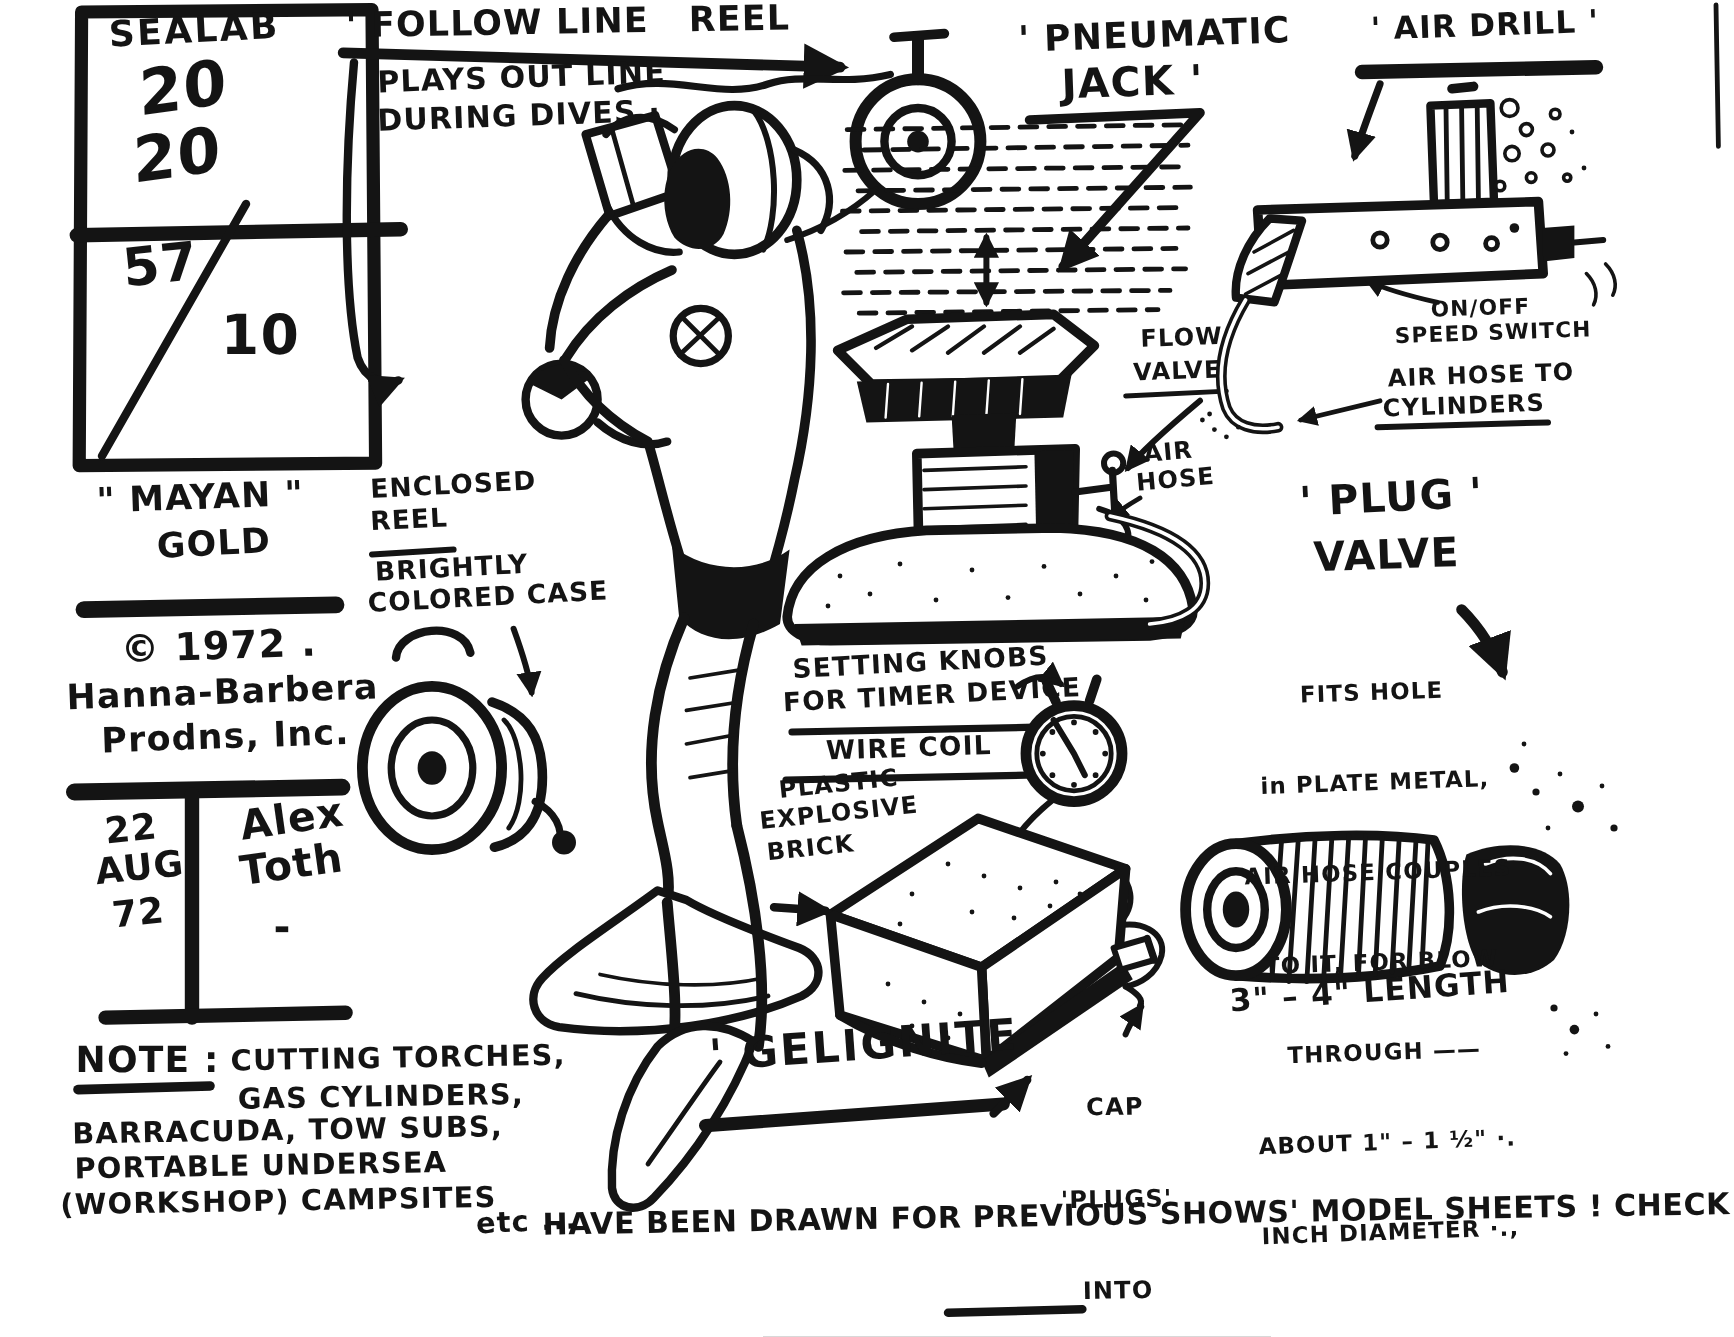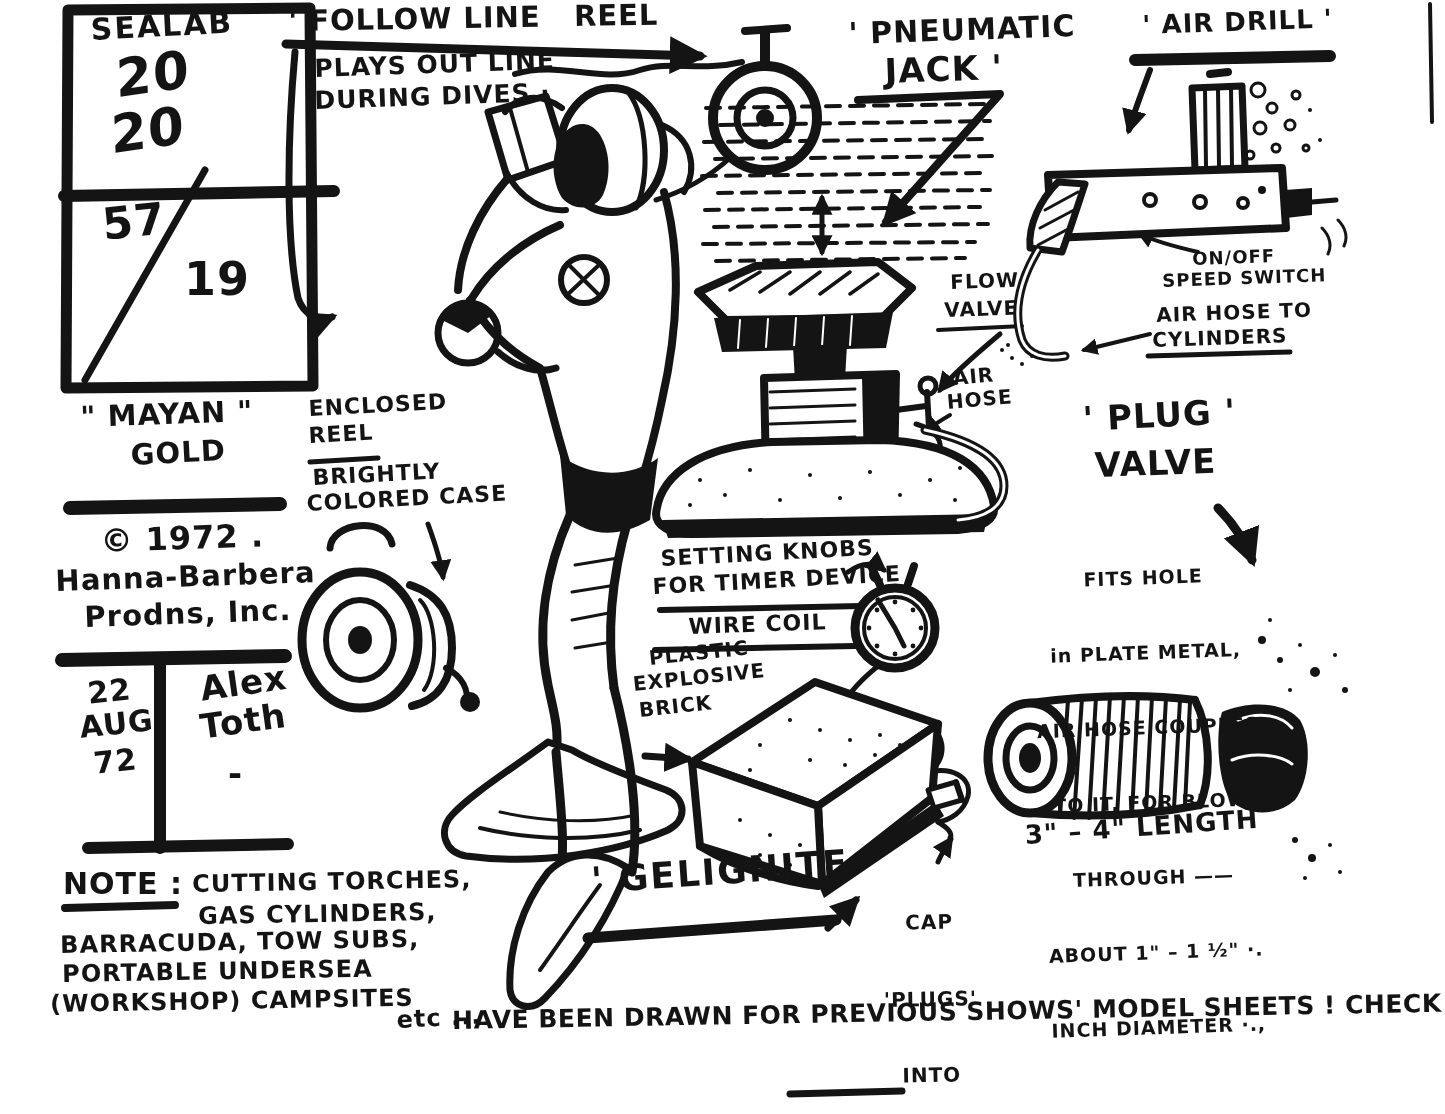--- a/index.html
+++ b/index.html
@@ -254,21 +254,21 @@
   <g>
     <path d="M790,1094 L902,1091" stroke-width="7"></path>
     <path d="M1430,4 L1432,122" stroke-width="4"></path>
   </g>
 </svg>
 
 <div class="hand" style="left:90px;top:14px;font-size:30px;letter-spacing:2px;transform:rotate(-3deg)">SEALAB</div>
 <div class="hand" style="left:115px;top:52px;font-size:52px;transform:rotate(-8deg) skewX(-6deg)">20</div>
 <div class="hand" style="left:110px;top:108px;font-size:52px;transform:rotate(-8deg) skewX(-6deg)">20</div>
 <div class="hand" style="left:100px;top:202px;font-size:44px;transform:rotate(-6deg)">57</div>
-<div class="hand" style="left:184px;top:256px;font-size:46px">19</div>
+<div class="hand" style="left:184px;top:256px;font-size:46px">10</div>
 <div class="hand" style="left:80px;top:402px;font-size:29px;transform:rotate(-2deg)">" MAYAN "</div>
 <div class="hand" style="left:130px;top:440px;font-size:29px;transform:rotate(-3deg)">GOLD</div>
 <div class="hand" style="left:100px;top:525px;font-size:32px;transform:rotate(-2deg)">© 1972 .</div>
 <div class="hand" style="left:55px;top:566px;font-size:29px;transform:rotate(-2deg)">Hanna-Barbera</div>
 <div class="hand" style="left:84px;top:602px;font-size:29px;transform:rotate(-2deg)">Prodns, Inc.</div>
 <div class="hand" style="left:86px;top:678px;font-size:30px;transform:rotate(-6deg)">22</div>
 <div class="hand" style="left:78px;top:712px;font-size:30px;transform:rotate(-6deg)">AUG</div>
 <div class="hand" style="left:92px;top:748px;font-size:30px;transform:rotate(-6deg)">72</div>
 <div class="hand" style="left:198px;top:672px;font-size:34px;transform:rotate(-8deg)">Alex</div>
 <div class="hand" style="left:198px;top:710px;font-size:34px;transform:rotate(-8deg)">Toth</div>

